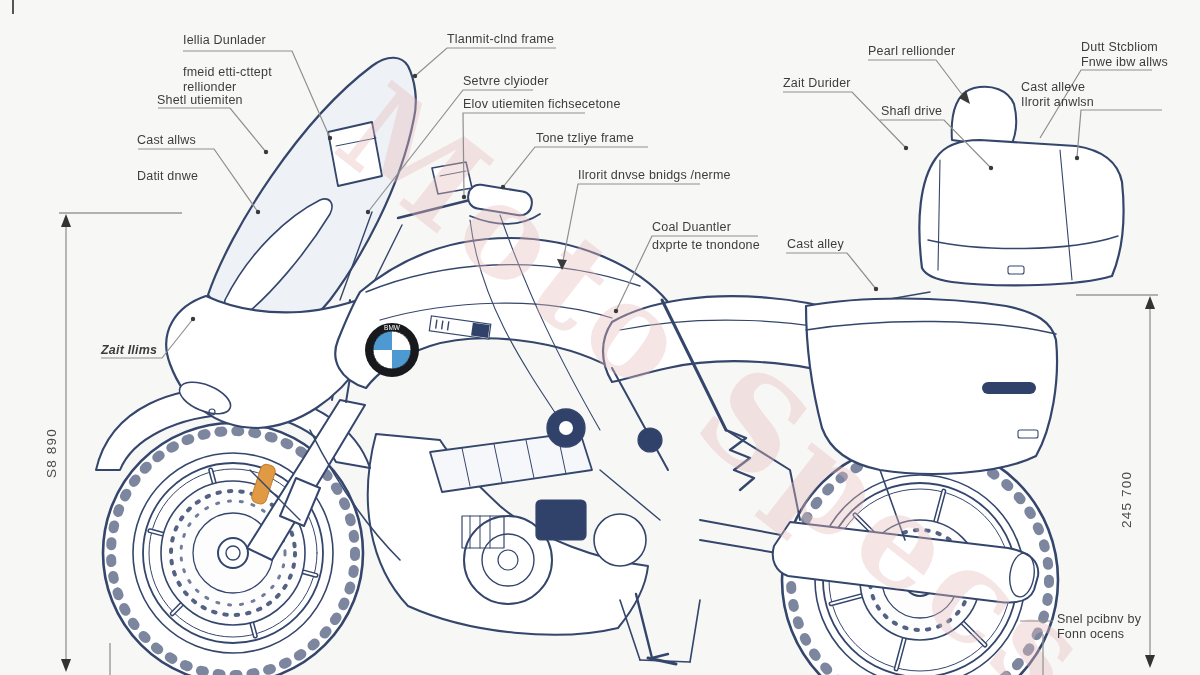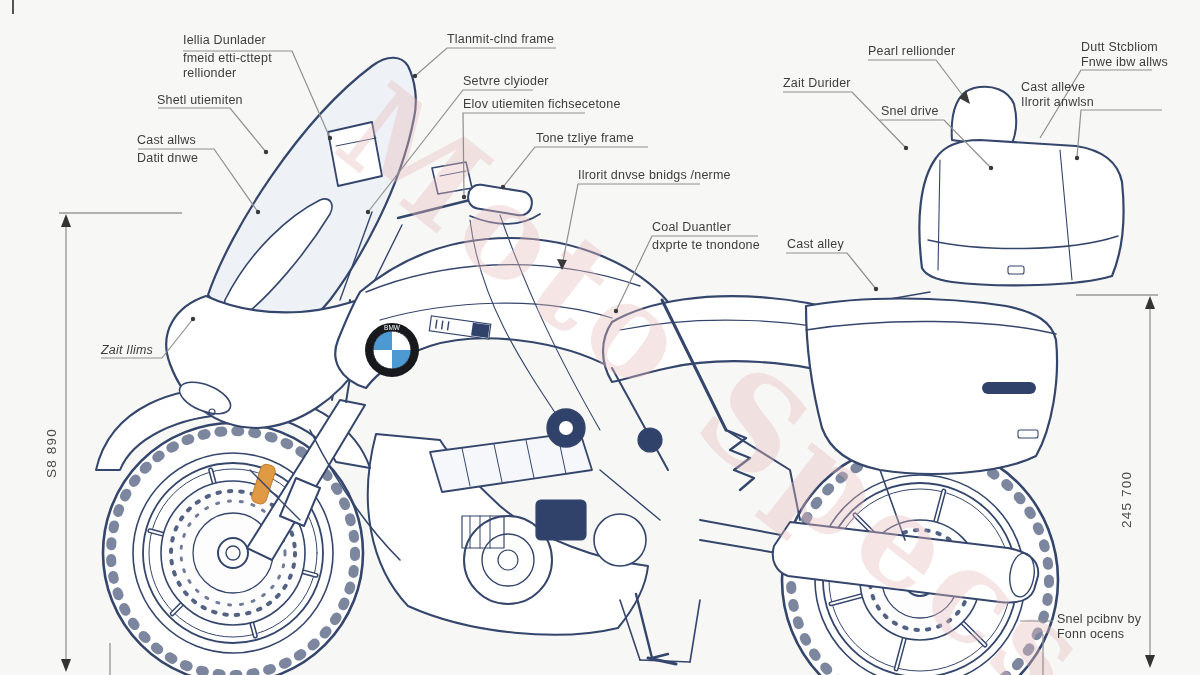--- a/index.html
+++ b/index.html
@@ -2,21 +2,21 @@
 <html><head>
 <meta charset="utf-8">
 <style>
   html,body{margin:0;padding:0;background:#e9e9e7;}
   #stage{position:relative;width:1200px;height:675px;background:#f7f7f5;overflow:hidden;
          font-family:"Liberation Sans",sans-serif;}
   #art{position:absolute;left:0;top:0;}
   .callout{position:absolute;font-size:12.5px;line-height:15px;color:#3d3d3d;
            letter-spacing:.2px;white-space:nowrap;z-index:5;}
   .callout .ln{display:block;}
-  .italic{font-style:italic;}
+  .italic{font-style:italic;font-weight:bold;}
   .dimtext{font-size:13.5px;fill:#4c4c4c;letter-spacing:1.2px;}
   .wm{font-family:"DejaVu Serif",serif;font-weight:bold;}
 </style>
 </head>
 <body>
 
 <div id="stage">
 
 <svg id="art" width="1200" height="675" viewBox="0 0 1200 675">
 
@@ -275,29 +275,29 @@
     <polygon points="1150,296 1145,309 1155,309" fill="#333333" stroke="none"></polygon>
     <polygon points="1150,668 1145,655 1155,655" fill="#333333" stroke="none"></polygon>
   </g>
   <text class="dimtext" transform="translate(1131,528) rotate(-90)">245 700</text>
 
   <line x1="13" y1="0" x2="13" y2="14" stroke="#555555" stroke-width="2"></line>
 </svg>
 
 <div class="callout" style="left:183px;top:33px">
   <span class="ln">Iellia Dunlader</span>
-  <span class="ln" style="margin-top:3px">fmeid etti-cttept</span>
+  <span class="ln" style="margin-top:17px">fmeid etti-cttept</span>
   <span class="ln">rellionder</span>
 </div>
 <div class="callout" style="left:157px;top:93px">
   <span class="ln">Shetl utiemiten</span>
 </div>
 <div class="callout" style="left:137px;top:133px">
   <span class="ln">Cast allws</span>
-  <span class="ln" style="margin-top:3px">Datit dnwe</span>
+  <span class="ln" style="margin-top:21px">Datit dnwe</span>
 </div>
 <div class="callout" style="left:447px;top:32px">
   <span class="ln">Tlanmit-clnd frame</span>
 </div>
 <div class="callout" style="left:463px;top:74px">
   <span class="ln">Setvre clyioder</span>
 </div>
 <div class="callout" style="left:463px;top:97px">
   <span class="ln">Elov utiemiten fichsecetone</span>
 </div>
@@ -314,21 +314,21 @@
 <div class="callout" style="left:787px;top:237px">
   <span class="ln">Cast alley</span>
 </div>
 <div class="callout" style="left:868px;top:44px">
   <span class="ln">Pearl rellionder</span>
 </div>
 <div class="callout" style="left:783px;top:76px">
   <span class="ln">Zait Durider</span>
 </div>
 <div class="callout" style="left:881px;top:104px">
-  <span class="ln">Snel drive</span>
+  <span class="ln">Shafl drive</span>
 </div>
 <div class="callout" style="left:1081px;top:40px">
   <span class="ln">Dutt Stcbliom</span>
   <span class="ln">Fnwe ibw allws</span>
 </div>
 <div class="callout" style="left:1021px;top:80px">
   <span class="ln">Cast alleve</span>
   <span class="ln">Ilrorit anwlsn</span>
 </div>
 <div class="callout italic" style="left:101px;top:343px">

